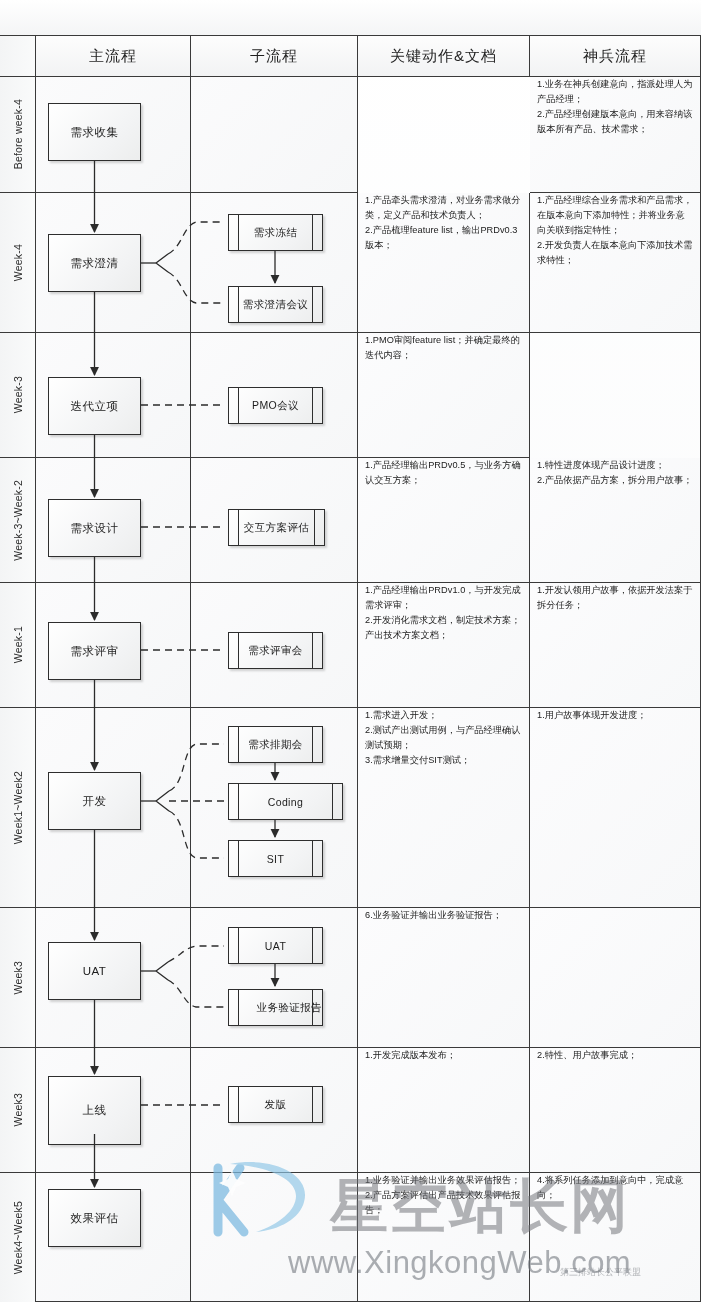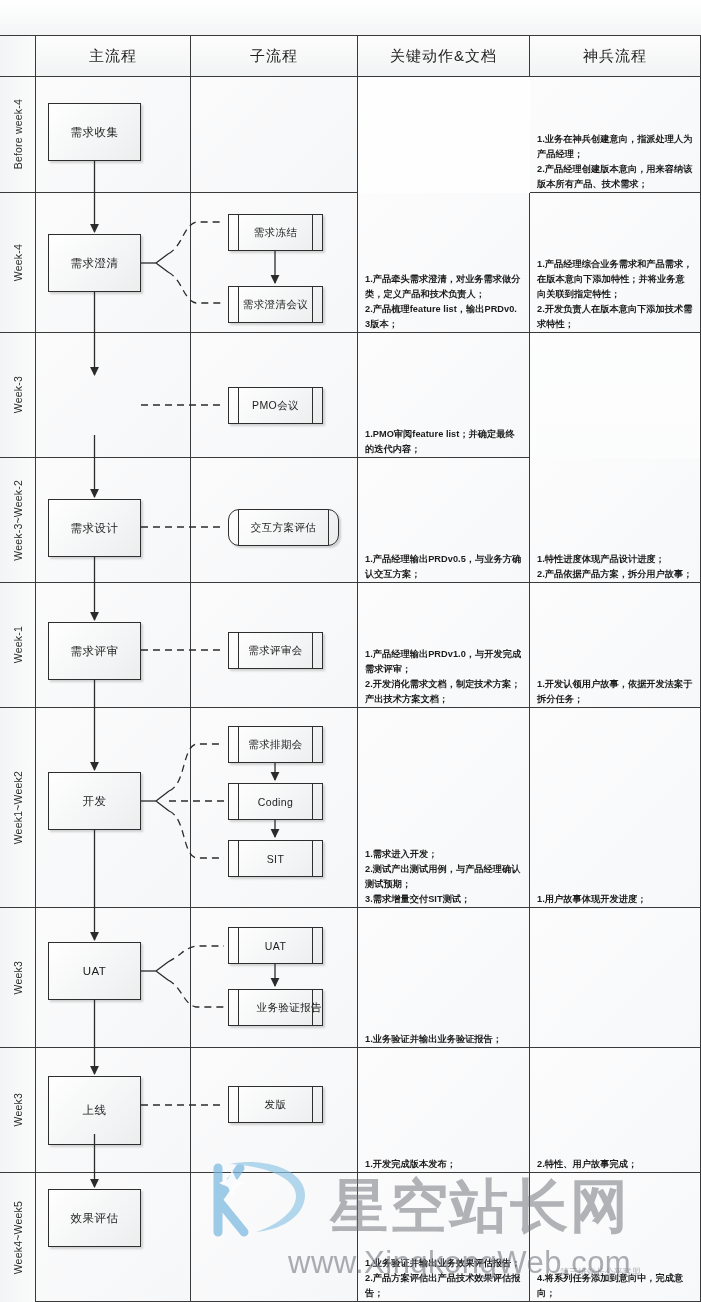--- a/index.html
+++ b/index.html
@@ -73,21 +73,21 @@
 
   .cell-text .txt {
     padding: 6px 7px 0 7px;
     font-size: 9.2px;
     line-height: 1.62;
     color: #1b1b1b;
     letter-spacing: .05px;
     word-break: break-all;
   }
   .cell-text .txt.mid { padding-top: 0; }
-  .cell-text.vcenter { display: flex; align-items: flex-end; font-weight: bold; }
+  .cell-text.vcenter { display: flex; align-items: flex-start; }
 
   
   .pbox {
     position: absolute;
     border: 1.4px solid #2e2e2e;
     background: linear-gradient(135deg,#ffffff 0%,#f2f3f4 70%,#eceded 100%);
     box-shadow: 2px 2px 2px rgba(0,0,0,.16);
     display: flex; align-items: center; justify-content: center;
     font-size: 11.5px; color: #1c1c1c; letter-spacing: .5px;
   }
@@ -217,37 +217,40 @@
     </div>
   <div class="sbox" style="left:228px;top:286px;width:95px;height:37px;">
       <span>需求澄清会议</span>
     </div>
 
   <div class="cell cell-main" style="left:36px;top:333px;width:155px;height:125px;"></div>
   <div class="cell cell-sub" style="left:191px;top:333px;width:167px;height:125px;"></div>
   <div class="cell cell-text vcenter" style="left:358px;top:333px;width:172px;height:125px;">
     <div class="txt mid" style="white-space: pre-wrap;">1.PMO审阅feature list；并确定最终的迭代内容；</div>
   </div>
+  <div class="pbox" style="left:48px;top:377px;width:93px;height:58px;">
+      <span>迭代立项</span>
+    </div>
   <div class="sbox" style="left:228px;top:387px;width:95px;height:37px;">
       <span>PMO会议</span>
     </div>
 
   <div class="cell cell-main" style="left:36px;top:458px;width:155px;height:125px;"></div>
   <div class="cell cell-sub" style="left:191px;top:458px;width:167px;height:125px;"></div>
   <div class="cell cell-text vcenter" style="left:358px;top:458px;width:172px;height:125px;">
     <div class="txt mid" style="white-space: pre-wrap;">1.产品经理输出PRDv0.5，与业务方确认交互方案；</div>
   </div>
   <div class="cell cell-text lastcol vcenter" style="left:530px;top:458px;width:170px;height:125px;">
     <div class="txt mid" style="white-space: pre-wrap;">1.特性进度体现产品设计进度；
 2.产品依据产品方案，拆分用户故事；</div>
   </div>
   <div class="pbox" style="left:48px;top:499px;width:93px;height:58px;">
       <span>需求设计</span>
     </div>
-  <div class="sbox" style="left:228px;top:509px;width:111px;height:37px;border-radius:11px;">
+  <div class="sbox" style="left:228px;top:509px;width:97px;height:37px;">
       <span>交互方案评估</span>
     </div>
 
   <div class="cell cell-main" style="left:36px;top:583px;width:155px;height:125px;"></div>
   <div class="cell cell-sub" style="left:191px;top:583px;width:167px;height:125px;"></div>
   <div class="cell cell-text vcenter" style="left:358px;top:583px;width:172px;height:125px;">
     <div class="txt mid" style="white-space: pre-wrap;">1.产品经理输出PRDv1.0，与开发完成需求评审；
 2.开发消化需求文档，制定技术方案；产出技术方案文档；</div>
   </div>
   <div class="cell cell-text lastcol vcenter" style="left:530px;top:583px;width:170px;height:125px;">
@@ -269,31 +272,31 @@
   </div>
   <div class="cell cell-text lastcol vcenter" style="left:530px;top:708px;width:170px;height:200px;">
     <div class="txt mid" style="white-space: pre-wrap;">1.用户故事体现开发进度；</div>
   </div>
   <div class="pbox" style="left:48px;top:772px;width:93px;height:58px;">
       <span>开发</span>
     </div>
   <div class="sbox" style="left:228px;top:726px;width:95px;height:37px;">
       <span>需求排期会</span>
     </div>
-  <div class="sbox" style="left:228px;top:783px;width:95px;height:37px;">
+  <div class="sbox" style="left:228px;top:783px;width:115px;height:37px;">
       <span>Coding</span>
     </div>
   <div class="sbox" style="left:228px;top:840px;width:95px;height:37px;">
       <span>SIT</span>
     </div>
 
   <div class="cell cell-main" style="left:36px;top:908px;width:155px;height:140px;"></div>
   <div class="cell cell-sub" style="left:191px;top:908px;width:167px;height:140px;"></div>
   <div class="cell cell-text vcenter" style="left:358px;top:908px;width:172px;height:140px;">
-    <div class="txt mid" style="white-space: pre-wrap;">1.业务验证并输出业务验证报告；</div>
+    <div class="txt mid" style="white-space: pre-wrap;">6.业务验证并输出业务验证报告；</div>
   </div>
   <div class="cell cell-text lastcol vcenter" style="left:530px;top:908px;width:170px;height:140px;">
     <div class="txt mid" style="white-space: pre-wrap;"></div>
   </div>
   <div class="pbox" style="left:48px;top:942px;width:93px;height:58px;">
       <span>UAT</span>
     </div>
   <div class="sbox" style="left:228px;top:927px;width:95px;height:37px;">
       <span>UAT</span>
     </div>

